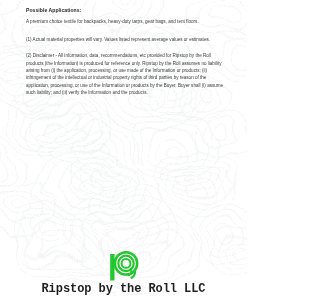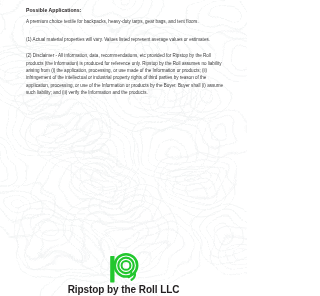--- a/index.html
+++ b/index.html
@@ -84,28 +84,29 @@
   }
 
   .brand-logo {
     display: block;
     width: 34px;
     height: 31px;
     margin-bottom: 2px;
   }
 
   .brand-name {
-    font-size: 10px;
+    font-size: 12px;
     font-weight: bold;
     color: #231f20;
     letter-spacing: -0.07px;
     line-height: 1;
     margin: 0;
     padding-bottom: 1px;
     white-space: nowrap;
+    font-family: Liberation Mono, monospace;
   }
 </style>
 </head>
 <body>
 
 <svg id="topo-watermark" viewBox="0 0 247 296" preserveAspectRatio="none" xmlns="http://www.w3.org/2000/svg">
   <defs>
     <filter id="warp">
       <feTurbulence type="fractalNoise" baseFrequency="0.012 0.016" numOctaves="3" seed="7" result="n"></feTurbulence>
       <feDisplacementMap in="SourceGraphic" in2="n" scale="46" xChannelSelector="R" yChannelSelector="G"></feDisplacementMap>

